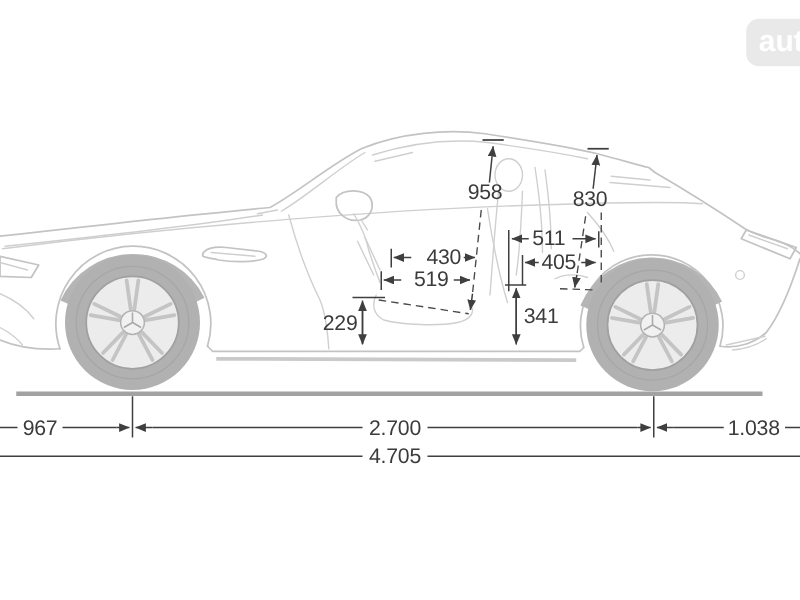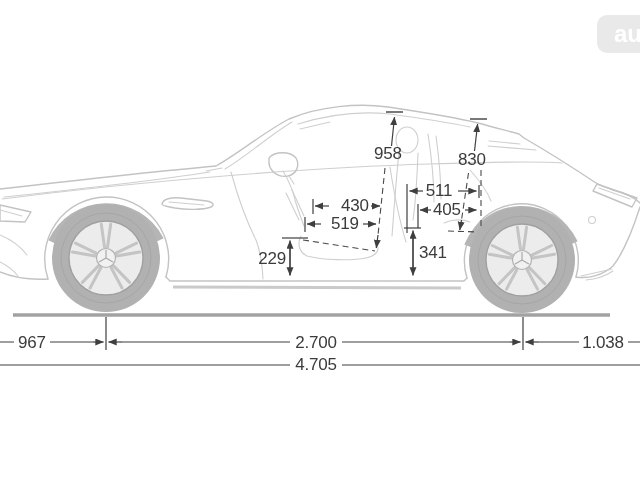--- a/index.html
+++ b/index.html
@@ -1,17 +1,17 @@
 <!DOCTYPE html>
 <html><head>
 <meta charset="utf-8">
 <style>
   html,body{margin:0;padding:0;background:#fff;}
   .stage{position:relative;width:640px;height:480px;background:#ffffff;overflow:hidden;
-         font-family:"Liberation Sans",sans-serif;text-align:center;}
+         font-family:"Liberation Sans",sans-serif;}
   svg{position:absolute;left:0;top:0;}
   
   .car{stroke:#c3c3c3;fill:none;stroke-width:1.4;stroke-linecap:round;stroke-linejoin:round;}
   .cari{stroke:#cfcfcf;fill:none;stroke-width:1.1;stroke-linecap:round;}
   .arch{stroke:#b5b5b5;fill:none;stroke-width:8;}
   .shadow{stroke:#cacaca;fill:none;stroke-width:3;}
   .spoke{stroke:#c4c4c4;stroke-width:3;stroke-linecap:round;}
   
   .dim{stroke:#3f3f3f;fill:none;stroke-width:1.2;}
   .dimt{stroke:#3f3f3f;fill:none;stroke-width:1.4;}

